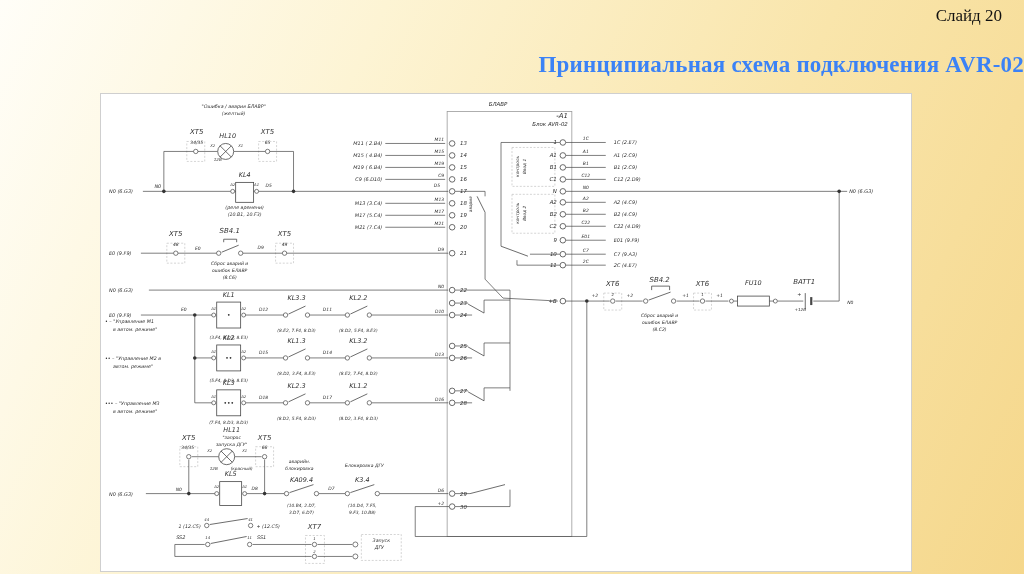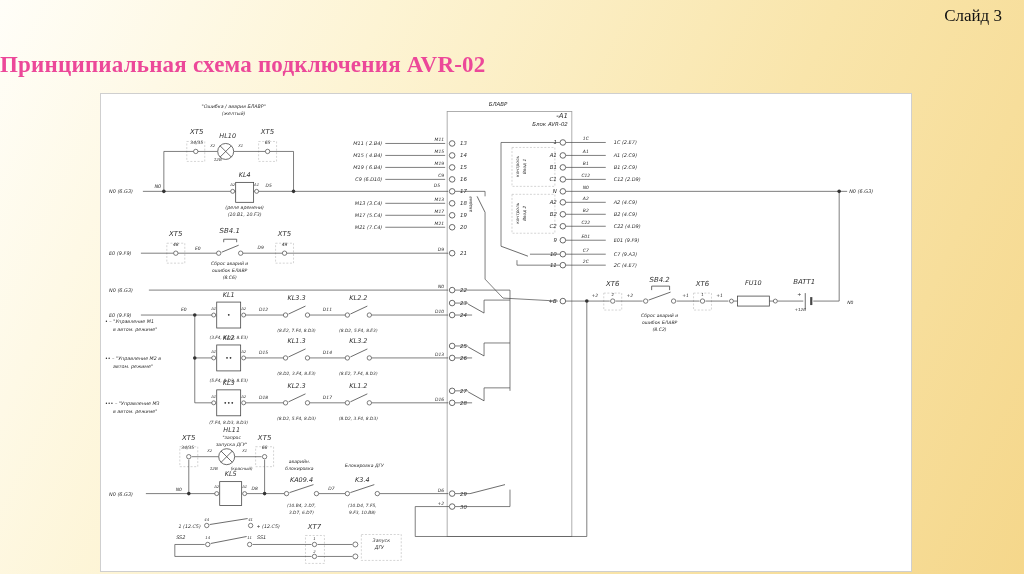--- a/index.html
+++ b/index.html
@@ -5,37 +5,37 @@
   html,body{margin:0;padding:0;}
   body{
     width:1024px;height:574px;overflow:hidden;position:relative;
     background:linear-gradient(115deg,#fffef8 0%,#fdf4d4 30%,#f9e5ab 65%,#f5d78b 100%);
     font-family:"Liberation Serif", serif;
   }
   .slide-number{
     position:absolute;top:6px;right:22px;font-size:17px;color:#111;
   }
   .slide-title{
-    position:absolute;top:52px;left:0;width:1024px;text-align:left;
-    font-size:23px;font-weight:bold;color:#ec4899;letter-spacing:0.2px;
+    position:absolute;top:52px;left:0;width:1024px;text-align:right;
+    font-size:23px;font-weight:bold;color:#3b82f6;letter-spacing:0.2px;
   }
   .panel{
     position:absolute;left:100px;top:93px;width:812px;height:479px;
     background:#ffffff;border:1px solid #cfcfcf;box-sizing:border-box;
   }
   svg text{
     font-family:"DejaVu Sans", sans-serif;
     font-style:italic;
     fill:#2e2e2e;
   }
 </style>
 </head>
 <body>
 
-<div class="slide-number">Слайд 3</div>
+<div class="slide-number">Слайд 20</div>
 <div class="slide-title">Принципиальная схема подключения AVR-02</div>
 
 <div class="panel">
 <svg id="schematic" viewBox="0 0 812 477" width="810" height="477">
 
   <g>
     <rect x="347" y="17" width="125" height="426" fill="none" stroke="#9a9a9a" stroke-width="0.8"></rect>
   </g>
 
   <g fill="none" stroke="#b9b9b9" stroke-width="0.6" stroke-dasharray="2,1.6">

